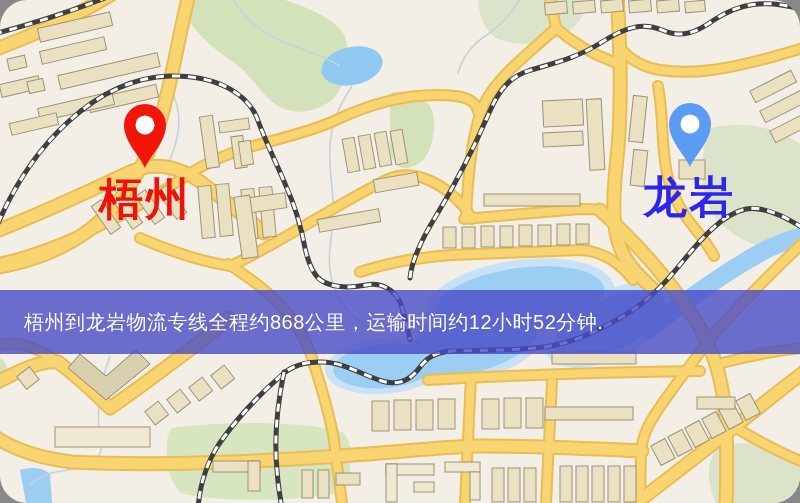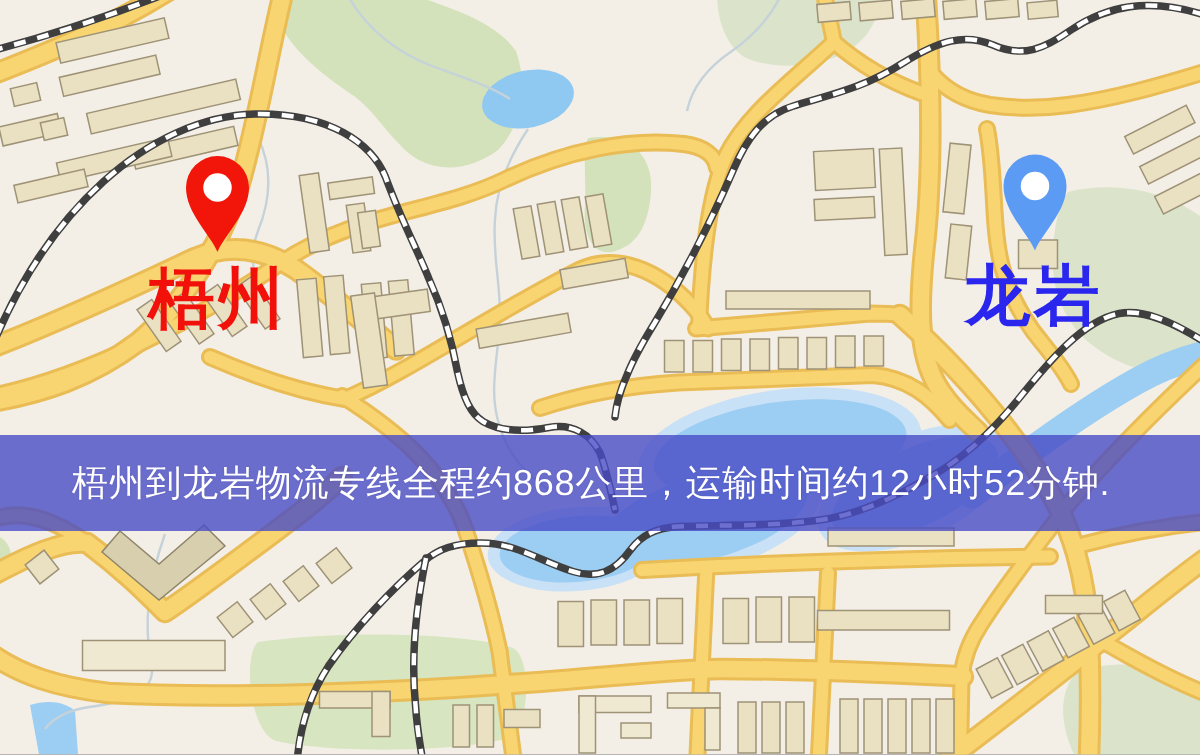--- a/index.html
+++ b/index.html
@@ -1,35 +1,35 @@
 <!DOCTYPE html>
 <html><head>
 <meta charset="utf-8">
 <style>
   html,body{margin:0;padding:0;background:#888;}
   #stage{position:relative;width:800px;height:503px;overflow:hidden;
-         font-family:"Liberation Sans","DejaVu Sans",sans-serif;background:#f4efe6;}
+         font-family:"Liberation Sans","DejaVu Sans",sans-serif;background:#f4efe6;border-radius:27px;}
   #mapsvg{position:absolute;left:0;top:0;}
   .road{fill:none;stroke-linecap:round;stroke-linejoin:round;}
   .road-case{stroke:#e9bc55;}
   .road-fill{stroke:#f8d571;}
   .rail-base{fill:none;stroke:#3f3f3f;stroke-width:5;stroke-linecap:round;}
   .rail-dash{fill:none;stroke:#ffffff;stroke-width:3;stroke-dasharray:8 8;stroke-linecap:butt;}
   .bldg{fill:#eae0c2;stroke:#9e9277;stroke-width:1;}
   .bldg-light{fill:#f0e9d2;stroke:#9e9277;stroke-width:1;}
   .stream{fill:none;stroke:#c5d2da;stroke-width:1.6;}
   .park{fill:#d3e2ba;stroke:none;}
   .park-pale{fill:#dbe4ca;}
   .water{fill:#9ccdf2;}
   .water-halo{fill:#c8e1f6;}
   #banner{position:absolute;left:0;top:290px;width:800px;height:64px;
           background:rgba(73,76,198,0.80);display:flex;align-items:center;
           box-sizing:border-box;padding-left:24px;}
-  #banner span{color:#fff;font-size:24px;letter-spacing:0.5px;white-space:nowrap;
-          text-shadow:0 0 1px rgba(60,60,160,.4);margin-left:24px;}
+  #banner span{color:#fff;font-size:20px;letter-spacing:0.5px;white-space:nowrap;
+          text-shadow:0 0 1px rgba(60,60,160,.4);}
   .citylabel{font-family:"Liberation Serif","DejaVu Serif",serif;font-weight:bold;
           font-size:44px;letter-spacing:2px;}
 </style>
 </head>
 <body>
 
 <div id="stage">
 <svg id="mapsvg" width="800" height="503" viewBox="0 0 800 503">
 
   <g>

